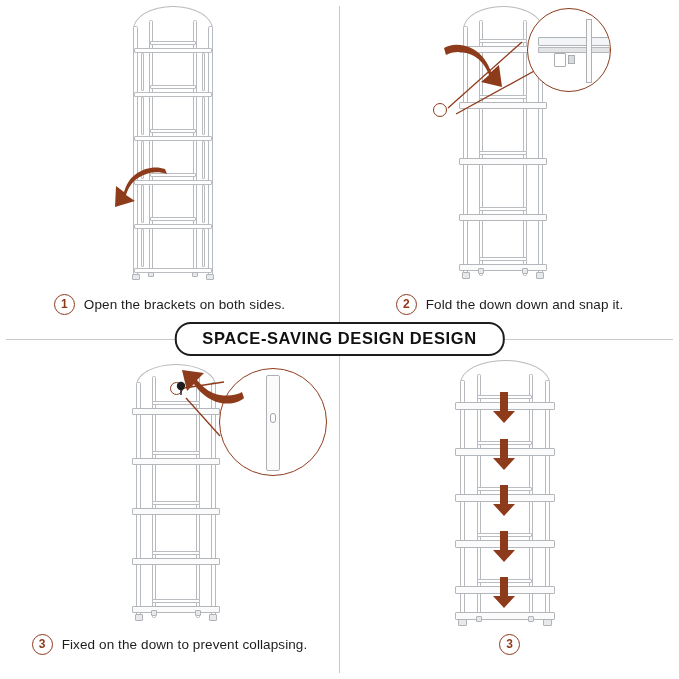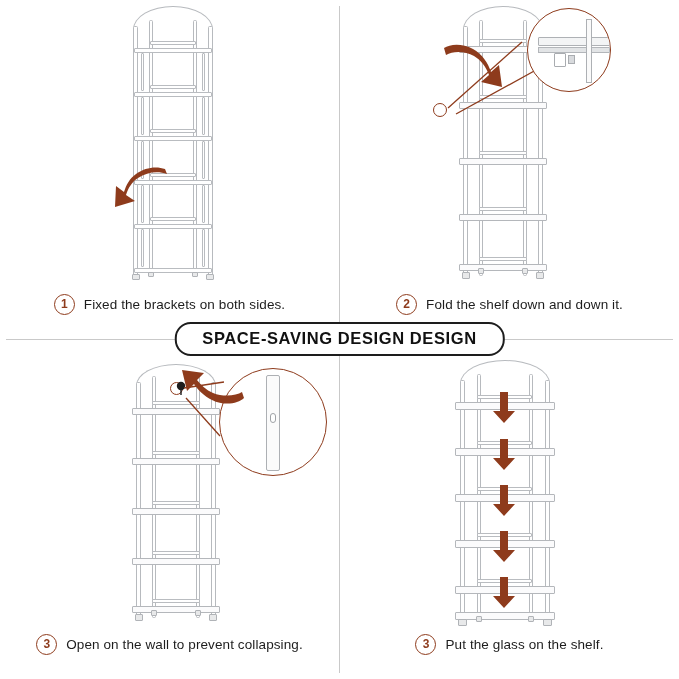--- a/index.html
+++ b/index.html
@@ -229,21 +229,21 @@
         <div class="foot" style="left:67px; top:266px; width:6px; height:5px;"></div>
       </div>
 
       <svg class="arrow-svg" style="left:105px; top:165px;" width="64" height="52" viewBox="0 0 64 52">
         <path class="ar" d="M60,4 C52,1 40,2 31,9 C25,13 21,20 19,27 L11,21 L10,42 L30,36 L21,30 C23,23 27,17 33,13 C42,7 53,6 62,9 Z"></path>
       </svg>
     </div>
 
     <div class="caption">
       <div class="step-badge">1</div>
-      <div class="caption-text">Fixed the brackets on both sides.</div>
+      <div class="caption-text">Open the brackets on both sides.</div>
     </div>
   </div>
 
   <div class="quad tr">
     <div class="stage">
 
       <div class="shelf" style="left:115px; top:6px; width:96px; height:272px;">
         <div class="arch" style="left:8px; top:0px; width:80px; height:26px;"></div>
         <div class="post" style="left:8px; top:20px; width:5px; height:252px;"></div>
         <div class="post" style="left:83px; top:20px; width:5px; height:252px;"></div>
@@ -286,21 +286,21 @@
         <div style="position:absolute; left:58px; top:10px; width:6px; height:64px; background:#fafafa; border:1.1px solid #adb0b4; box-sizing:border-box;"></div>
       </div>
 
       <svg class="arrow-svg" style="left:100px; top:42px;" width="68" height="62" viewBox="0 0 68 62">
         <path class="ar" d="M4,6 C10,2 22,1 33,7 C42,12 48,21 51,30 L59,23 L62,45 L41,40 L49,33 C46,25 41,18 34,14 C25,9 13,9 6,13 Z"></path>
       </svg>
     </div>
 
     <div class="caption">
       <div class="step-badge">2</div>
-      <div class="caption-text">Fold the shelf down and down it.</div>
+      <div class="caption-text">Fold the down down and snap it.</div>
     </div>
   </div>
 
   <div class="quad bl">
     <div class="stage">
 
       <div class="shelf" style="left:128px; top:24px; width:96px; height:262px;">
         <div class="arch" style="left:8px; top:0px; width:80px; height:24px;"></div>
         <div class="post" style="left:8px; top:18px; width:5px; height:238px;"></div>
         <div class="post" style="left:83px; top:18px; width:5px; height:238px;"></div>
@@ -344,21 +344,21 @@
         <line x1="6" y1="18" x2="40" y2="56" stroke="#8e3b1c" stroke-width="1.3"></line>
       </svg>
 
       <svg class="arrow-svg" style="left:176px; top:24px;" width="72" height="44" viewBox="0 0 72 44">
         <path class="ar" d="M68,34 C62,40 48,42 36,36 C28,32 22,26 18,20 L11,27 L6,6 L28,9 L21,16 C25,21 30,26 37,29 C47,33 60,32 66,28 Z"></path>
       </svg>
     </div>
 
     <div class="caption">
       <div class="step-badge">3</div>
-      <div class="caption-text">Open on the wall to prevent collapsing.</div>
+      <div class="caption-text">Fixed on the down to prevent collapsing.</div>
     </div>
   </div>
 
   <div class="quad br">
     <div class="stage">
 
       <div class="shelf" style="left:110px; top:20px; width:110px; height:266px;">
         <div class="arch" style="left:10px; top:0px; width:90px; height:26px;"></div>
         <div class="post" style="left:10px; top:20px; width:5px; height:240px;"></div>
         <div class="post" style="left:95px; top:20px; width:5px; height:240px;"></div>
@@ -400,19 +400,18 @@
       <svg class="arrow-svg" style="left:152px; top:191px;" width="24" height="32" viewBox="0 0 24 32">
         <path class="ar" d="M8,0 L16,0 L16,19 L23,19 L12,31 L1,19 L8,19 Z"></path>
       </svg>
       <svg class="arrow-svg" style="left:152px; top:237px;" width="24" height="32" viewBox="0 0 24 32">
         <path class="ar" d="M8,0 L16,0 L16,19 L23,19 L12,31 L1,19 L8,19 Z"></path>
       </svg>
     </div>
 
     <div class="caption">
       <div class="step-badge">3</div>
-      <div class="caption-text">Put the glass on the shelf.</div>
     </div>
   </div>
 
   <div class="banner">SPACE-SAVING DESIGN DESIGN</div>
 
 </div>
 
 </body></html>

